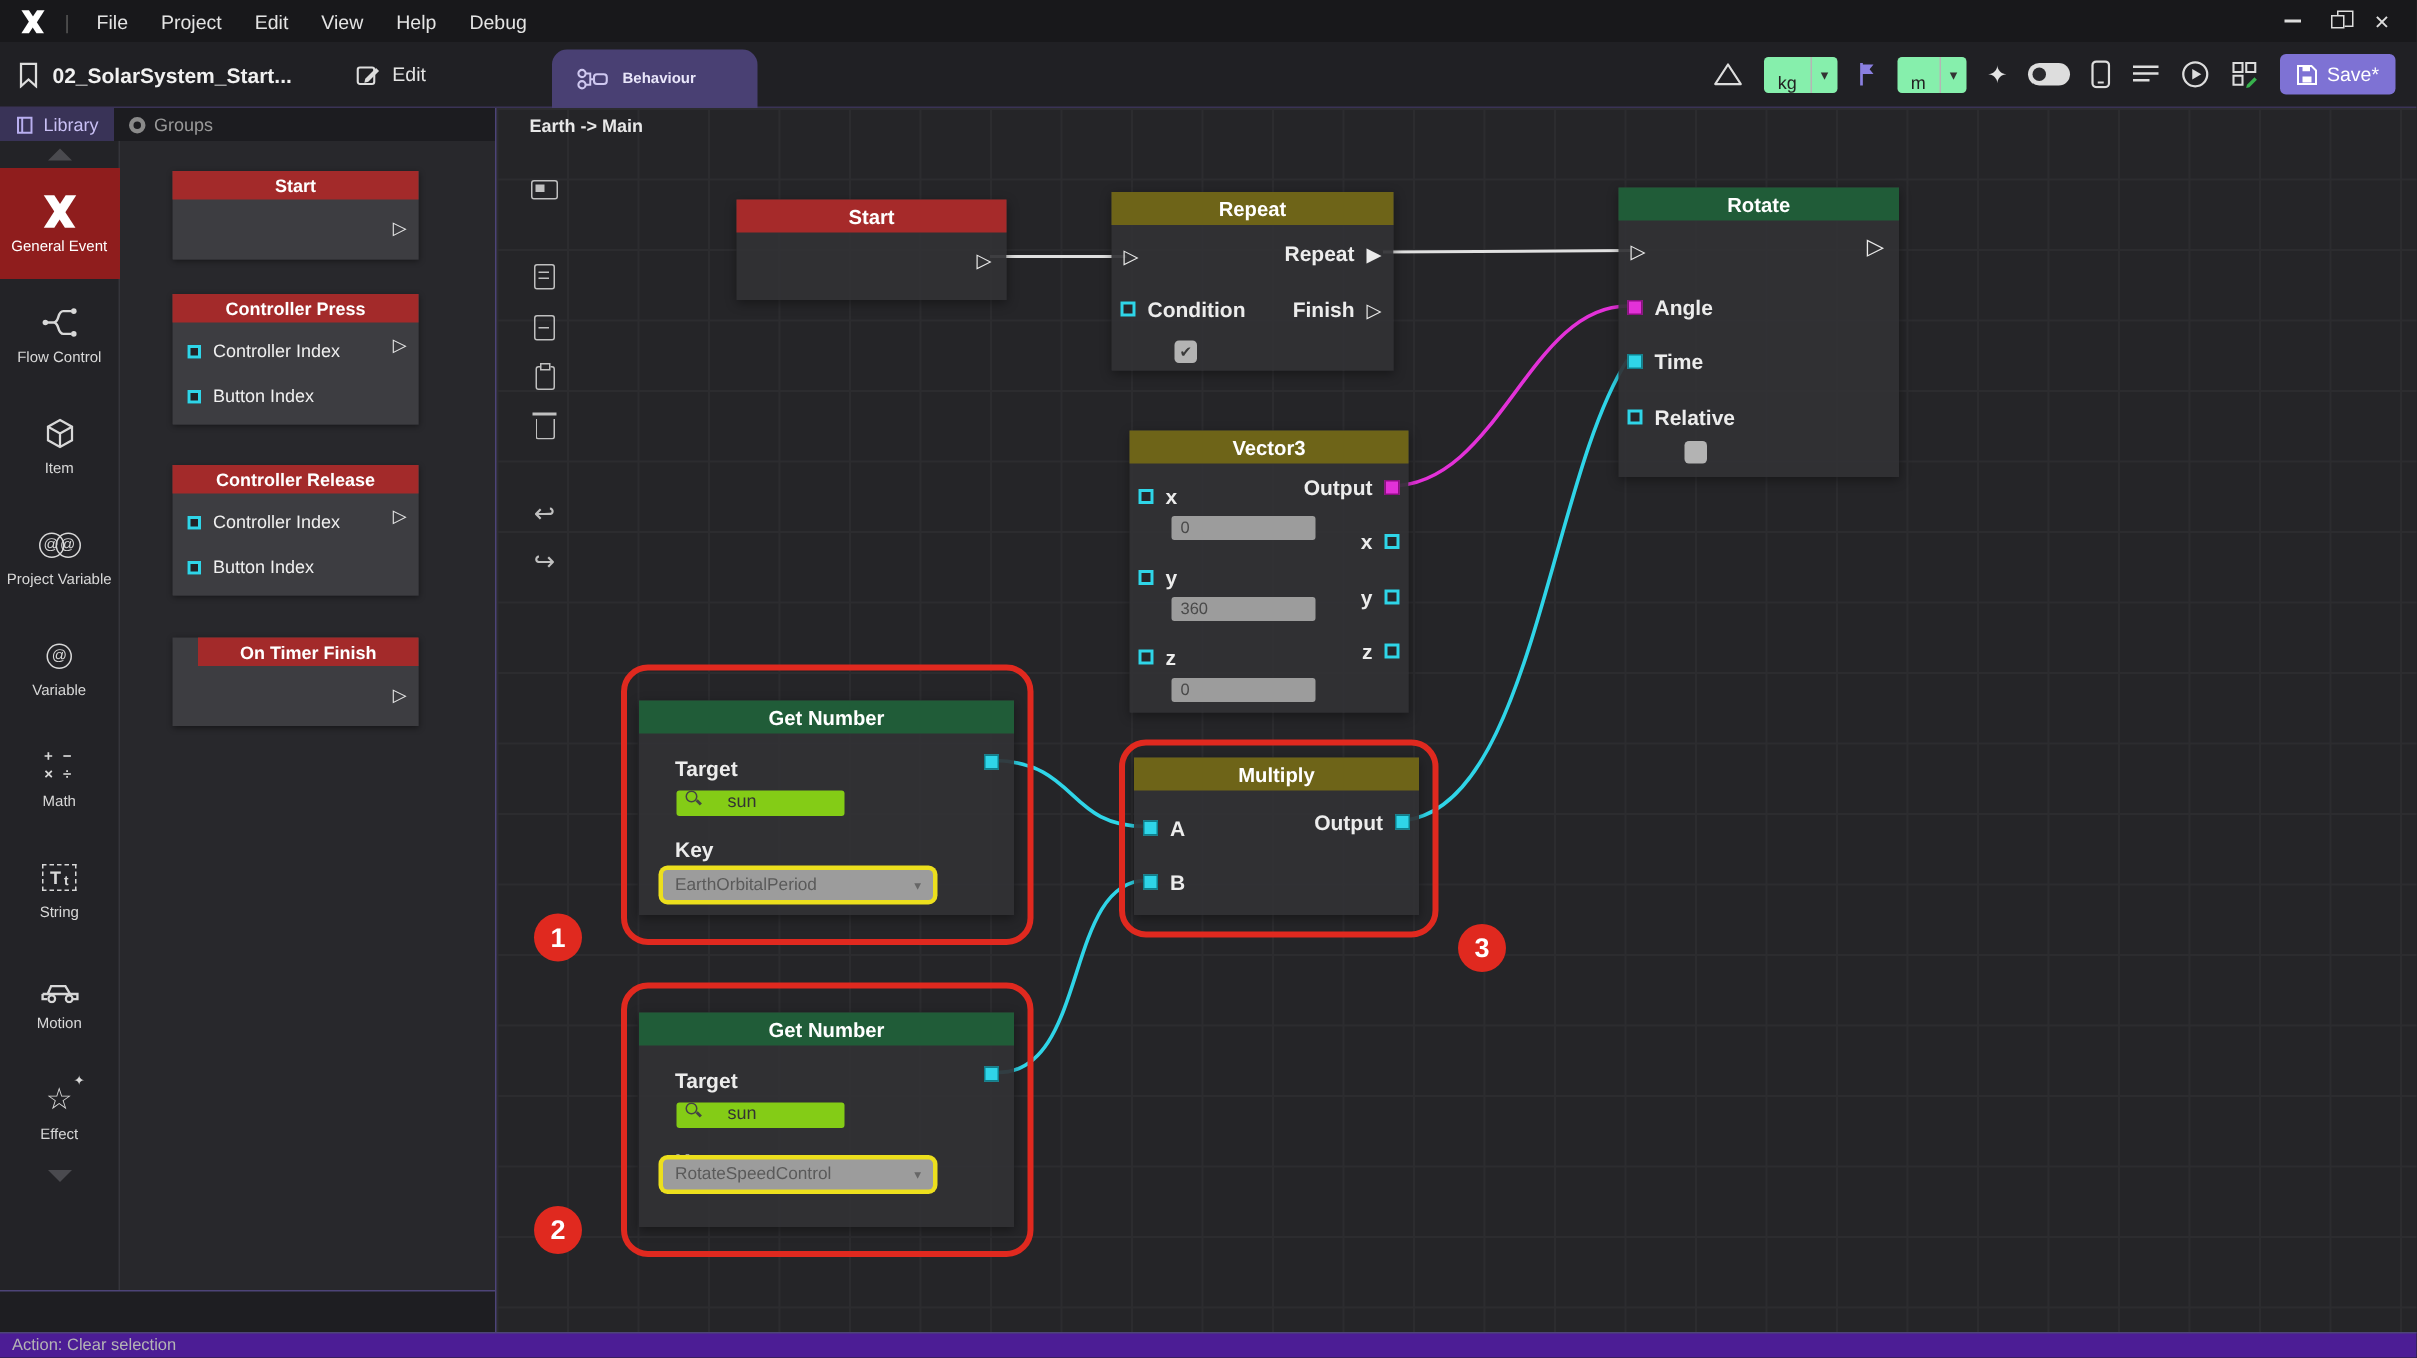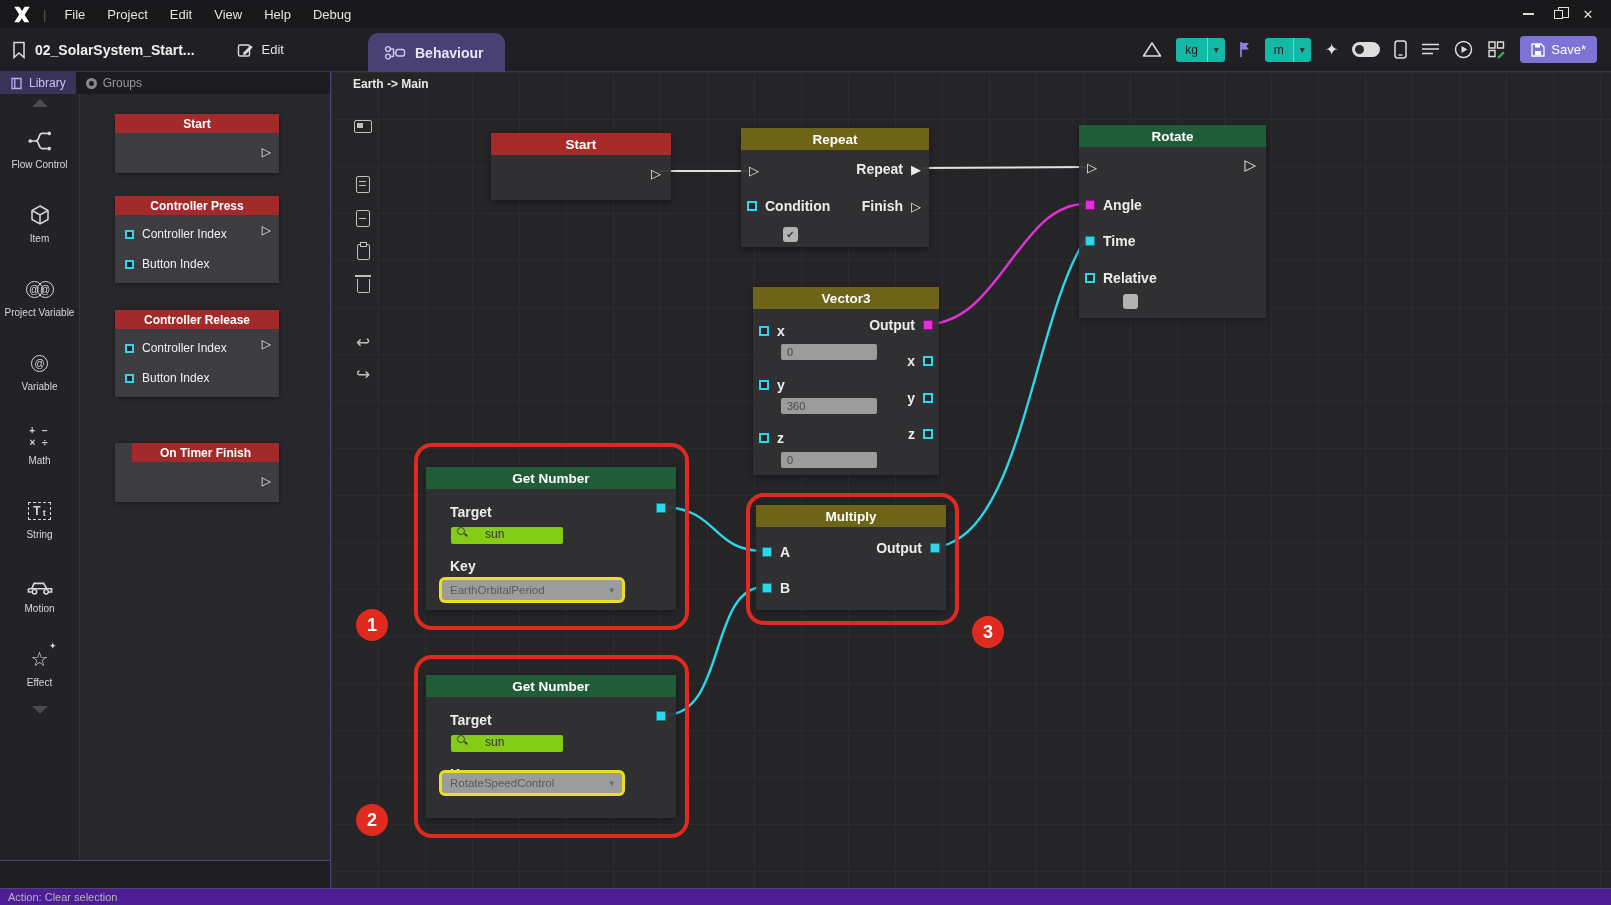--- a/index.html
+++ b/index.html
@@ -26,23 +26,23 @@
   .max-box::before { content:""; position:absolute; top:-4px; left:3px; width:9px; height:9px; border:1px solid #ddd; z-index:-1; }
 
   
   .toolbar { position:absolute; top:28px; left:0; width:100%; height:44px;
     background:#202024; border-bottom:1px solid #3a3356; display:flex; align-items:center; z-index:50; }
   .doc-group { display:flex; align-items:center; gap:9px; padding-left:12px; }
   .doc-title { font-size:14px; font-weight:bold; color:#f0f0f0; white-space:nowrap; }
   .edit-group { display:flex; align-items:center; gap:8px; margin-left:42px; font-size:13px; color:#e4e4e4; }
   .behaviour-tab { position:absolute; left:368px; top:5px; height:39px; width:137px;
     background:#494073; border-radius:10px 10px 0 0; display:flex; align-items:center; gap:9px; padding:0 16px; }
-  .behaviour-tab .tab-label { font-size:14px; font-weight:bold; color:#e9e6fa; }
+  .behaviour-tab .tab-label { font-size:10px; font-weight:bold; color:#e9e6fa; }
   .right-tools { margin-left:auto; display:flex; align-items:center; gap:14px; padding-right:14px; }
-  .unit-select { height:24px; background:#14b8a6; border-radius:3px; display:flex; align-items:center; color:#222; font-size:12px; }
+  .unit-select { height:24px; background:#86efac; border-radius:3px; display:flex; align-items:flex-end; color:#222; font-size:12px; }
   .unit-select .us-val { padding:0 9px; min-width:28px; }
   .unit-select .us-chev { border-left:1px solid #b5b5b5; padding:0 6px; font-size:10px; color:#333; height:100%; display:flex; align-items:center; }
   .glyph-ic { font-size:16px; color:#e4e4e4; }
   .toggle-pill { width:28px; height:15px; background:#ddd; border-radius:8px; position:relative; }
   .toggle-pill::before { content:""; position:absolute; left:3px; top:3px; width:9px; height:9px; border-radius:50%; background:#2a2a2e; }
   .save-btn { height:27px; background:#7e72d4; border-radius:4px; display:flex; align-items:center; gap:6px; padding:0 11px; color:#fff; font-size:13px; }
 
   
   .side-tabs { position:absolute; top:72px; left:0; width:330px; height:22px;
     background:#1c1c20; display:flex; z-index:40; }
@@ -274,20 +274,30 @@
   </div>
   <div class="side-tab inactive">
     <span class="groups-dot"></span>
     <span>Groups</span>
   </div>
 </div>
 
 <div class="cat-rail">
   <div class="rail-arrow-up"></div>
 
+  <div class="cat-item active">
+    <span class="cat-icon">
+      <svg viewBox="0 0 24 22" width="26" height="24">
+        <path d="M2 1 h6.5 L21.5 21 h-6.5 z" fill="currentColor"></path>
+        <path d="M22 1 h-6.5 l-4.4 6.8 3.3 5.1 z" fill="currentColor"></path>
+        <path d="M2 21 h6.5 l4 -6.1 -3.3 -5.1 z" fill="currentColor"></path>
+      </svg>
+    </span>
+    <span>General Event</span>
+  </div>
 
 
   <div class="cat-item">
     <span class="cat-icon">
       <svg width="26" height="24" viewBox="0 0 24 22">
         <path d="M3 11 h5 M14 4 h5 M14 18 h5 M8 11 c4 0 2 -7 6 -7 M8 11 c4 0 2 7 6 7" fill="none" stroke="currentColor" stroke-width="1.5"></path>
         <circle cx="3" cy="11" r="1.7" fill="currentColor"></circle>
           <circle cx="20.5" cy="4" r="1.7" fill="currentColor"></circle>
           <circle cx="20.5" cy="18" r="1.7" fill="currentColor"></circle>
       </svg>
@@ -394,21 +404,21 @@
         <span class="pin-sq"></span>
         <span>Controller Index</span>
       </div>
       <div class="pcard-row">
         <span class="pin-sq"></span>
         <span>Button Index</span>
       </div>
     </div>
   </div>
 
-  <div class="pcard" style="top:349px;padding-left:17px;">
+  <div class="pcard" style="top:331px;padding-left:17px;">
     <div class="pcard-hdr">On Timer Finish</div>
     <div class="pcard-body simple">
       <span class="p-exec mid">▷</span>
     </div>
   </div>
 
 </div>
 
 <div class="bottom-left-strip"></div>
 

